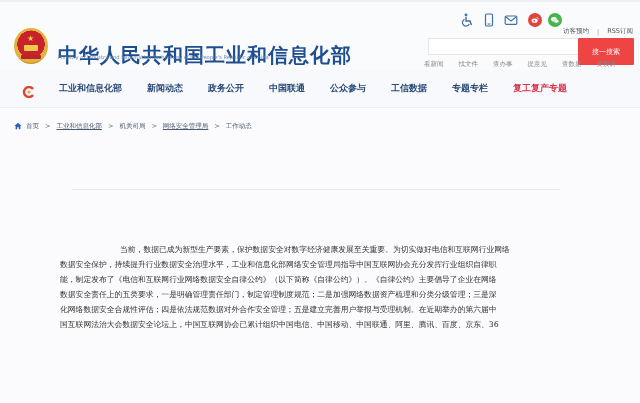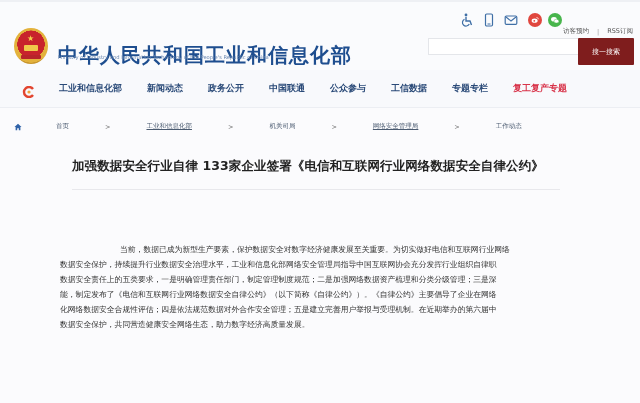--- a/index.html
+++ b/index.html
@@ -16,33 +16,33 @@
   .site-subtitle { position: absolute; left: 58px; top: 52px; font-size: 5.2px; color: #6a87b0; white-space: nowrap; }
 
   .top-icons { position: absolute; left: 460px; top: 10px; height: 16px; display: flex; align-items: center; }
   .ti { display: inline-flex; width: 14px; height: 14px; margin-right: 8px; align-items: center; justify-content: center; }
   .ti svg { width: 14px; height: 14px; }
   .ti-round { width: 14px; height: 14px; border-radius: 50%; display: inline-flex; align-items: center; justify-content: center; margin-right: 6px; }
   .top-links { position: absolute; left: 563px; top: 13px; font-size: 6.5px; color: #555; white-space: nowrap; display: flex; align-items: center; margin-top: 12px; }
   .top-links .sep { margin: 0 8px; color: #999; }
 
   .search-box { position: absolute; left: 428px; top: 36px; width: 150px; height: 17px; background: #fff; border: 1px solid #e4e6ea; border-right: none; }
-  .search-btn { position: absolute; left: 578px; top: 36px; width: 56px; height: 27px; background: #7f1d1d; color: #fff; font-size: 7px; display: flex; align-items: center; justify-content: center; border-radius: 1px; }
+  .search-btn { position: absolute; left: 578px; top: 36px; width: 56px; height: 27px; background: #ef4444; color: #fff; font-size: 7px; display: flex; align-items: center; justify-content: center; border-radius: 1px; }
   .quick-links { position: absolute; left: 424px; top: 58px; display: flex; font-size: 6.5px; color: #8a8a8a; white-space: nowrap; }
   .quick-links span { margin-right: 15px; }
 
   
   .nav { position: absolute; left: 0; top: 70px; width: 640px; height: 38px; background: #f8f9fc; border-bottom: 1px solid #eceef3; }
   .nav-logo { position: absolute; left: 22px; top: 13px; width: 14px; height: 12px; }
   .nav-items { position: absolute; left: 59px; top: 12px; display: flex; font-size: 9px; font-weight: bold; color: #2a4a78; white-space: nowrap; }
   .nav-items .ni { margin-right: 25px; }
   .nav-items .ni.hot { color: #d8344a; }
 
   
-  .breadcrumb { position: absolute; left: 14px; top: 122px; display: flex; align-items: center; font-size: 6.5px; color: #4a5a70; white-space: nowrap; gap: 30px; }
+  .breadcrumb { position: absolute; left: 14px; top: 122px; display: flex; font-size: 6.5px; color: #4a5a70; white-space: nowrap; }
   .breadcrumb .home-icon { width: 8px; height: 8px; margin-right: 4px; }
   .breadcrumb .sep { margin: 0 6px; color: #666; }
   .breadcrumb a { color: #4a5a70; text-decoration: none; }
   .breadcrumb a.ul { text-decoration: underline; }
 
   
   .article-title { position: absolute; left: 72px; top: 158px; font-size: 12.5px; font-weight: bold; color: #222; white-space: nowrap; letter-spacing: 0.1px; }
   .title-rule { position: absolute; left: 72px; top: 189px; width: 488px; height: 1px; background: #e8e8ec; }
   .article-meta { position: absolute; left: 225px; top: 200px; font-size: 6.5px; color: #999; white-space: nowrap; }
   .article-meta span { margin-right: 5px; }
@@ -101,20 +101,28 @@
     </div>
     <div class="top-links">
       <span>访客预约</span>
       <span class="sep">|</span>
       <span>RSS订阅</span>
     </div>
 
     <div class="search-box"></div>
     <div class="search-btn">搜一搜索</div>
 
+    <div class="quick-links">
+      <span>看新闻</span>
+      <span>找文件</span>
+      <span>查办事</span>
+      <span>提意见</span>
+      <span>查数据</span>
+      <span>要投诉</span>
+    </div>
   </div>
 
   <div class="nav">
     <span class="nav-logo">
       <svg viewBox="0 0 14 12" width="14" height="12">
           <path d="M11 3 A5 5 0 1 0 11 9" stroke="#e2452f" stroke-width="2.4" fill="none"></path>
           <circle cx="7" cy="6" r="1.6" fill="#f2a33a"></circle>
         </svg>
     </span>
     <div class="nav-items">
@@ -137,25 +145,24 @@
     <span class="sep">&gt;</span>
     <a class="ul">工业和信息化部</a>
     <span class="sep">&gt;</span>
     <a>机关司局</a>
     <span class="sep">&gt;</span>
     <a class="ul">网络安全管理局</a>
     <span class="sep">&gt;</span>
     <a>工作动态</a>
   </div>
 
-  <h1 class="article-title">加强数据安全行业自律 133家企业签署《电信和互联网行业网络数据安全自律公约》</h1>
   <div class="title-rule"></div>
 
   <div class="article-body">
     <span class="line indent">当前，数据已成为新型生产要素，保护数据安全对数字经济健康发展至关重要。为切实做好电信和互联网行业网络</span>
     <span class="line">数据安全保护，持续提升行业数据安全治理水平，工业和信息化部网络安全管理局指导中国互联网协会充分发挥行业组织自律职</span>
+    <span class="line">能，制定发布了《电信和互联网行业网络数据安全自律公约》（以下简称《自律公约》）。《自律公约》主要倡导了企业在网络</span>
     <span class="line">数据安全责任上的五类要求，一是明确管理责任部门，制定管理制度规范；二是加强网络数据资产梳理和分类分级管理；三是深</span>
-    <span class="line">能，制定发布了《电信和互联网行业网络数据安全自律公约》（以下简称《自律公约》）。《自律公约》主要倡导了企业在网络</span>
     <span class="line">化网络数据安全合规性评估；四是依法规范数据对外合作安全管理；五是建立完善用户举报与受理机制。在近期举办的第六届中</span>
-    <span class="line">数据安全保护，共同营造健康安全网络生态，助力数字经济高质量发展。</span>
+    <span class="line">国互联网法治大会数据安全论坛上，中国互联网协会已累计组织中国电信、中国移动、中国联通、阿里、腾讯、百度、京东、36</span>
   </div>
 
 </div>
 
 </body></html>

